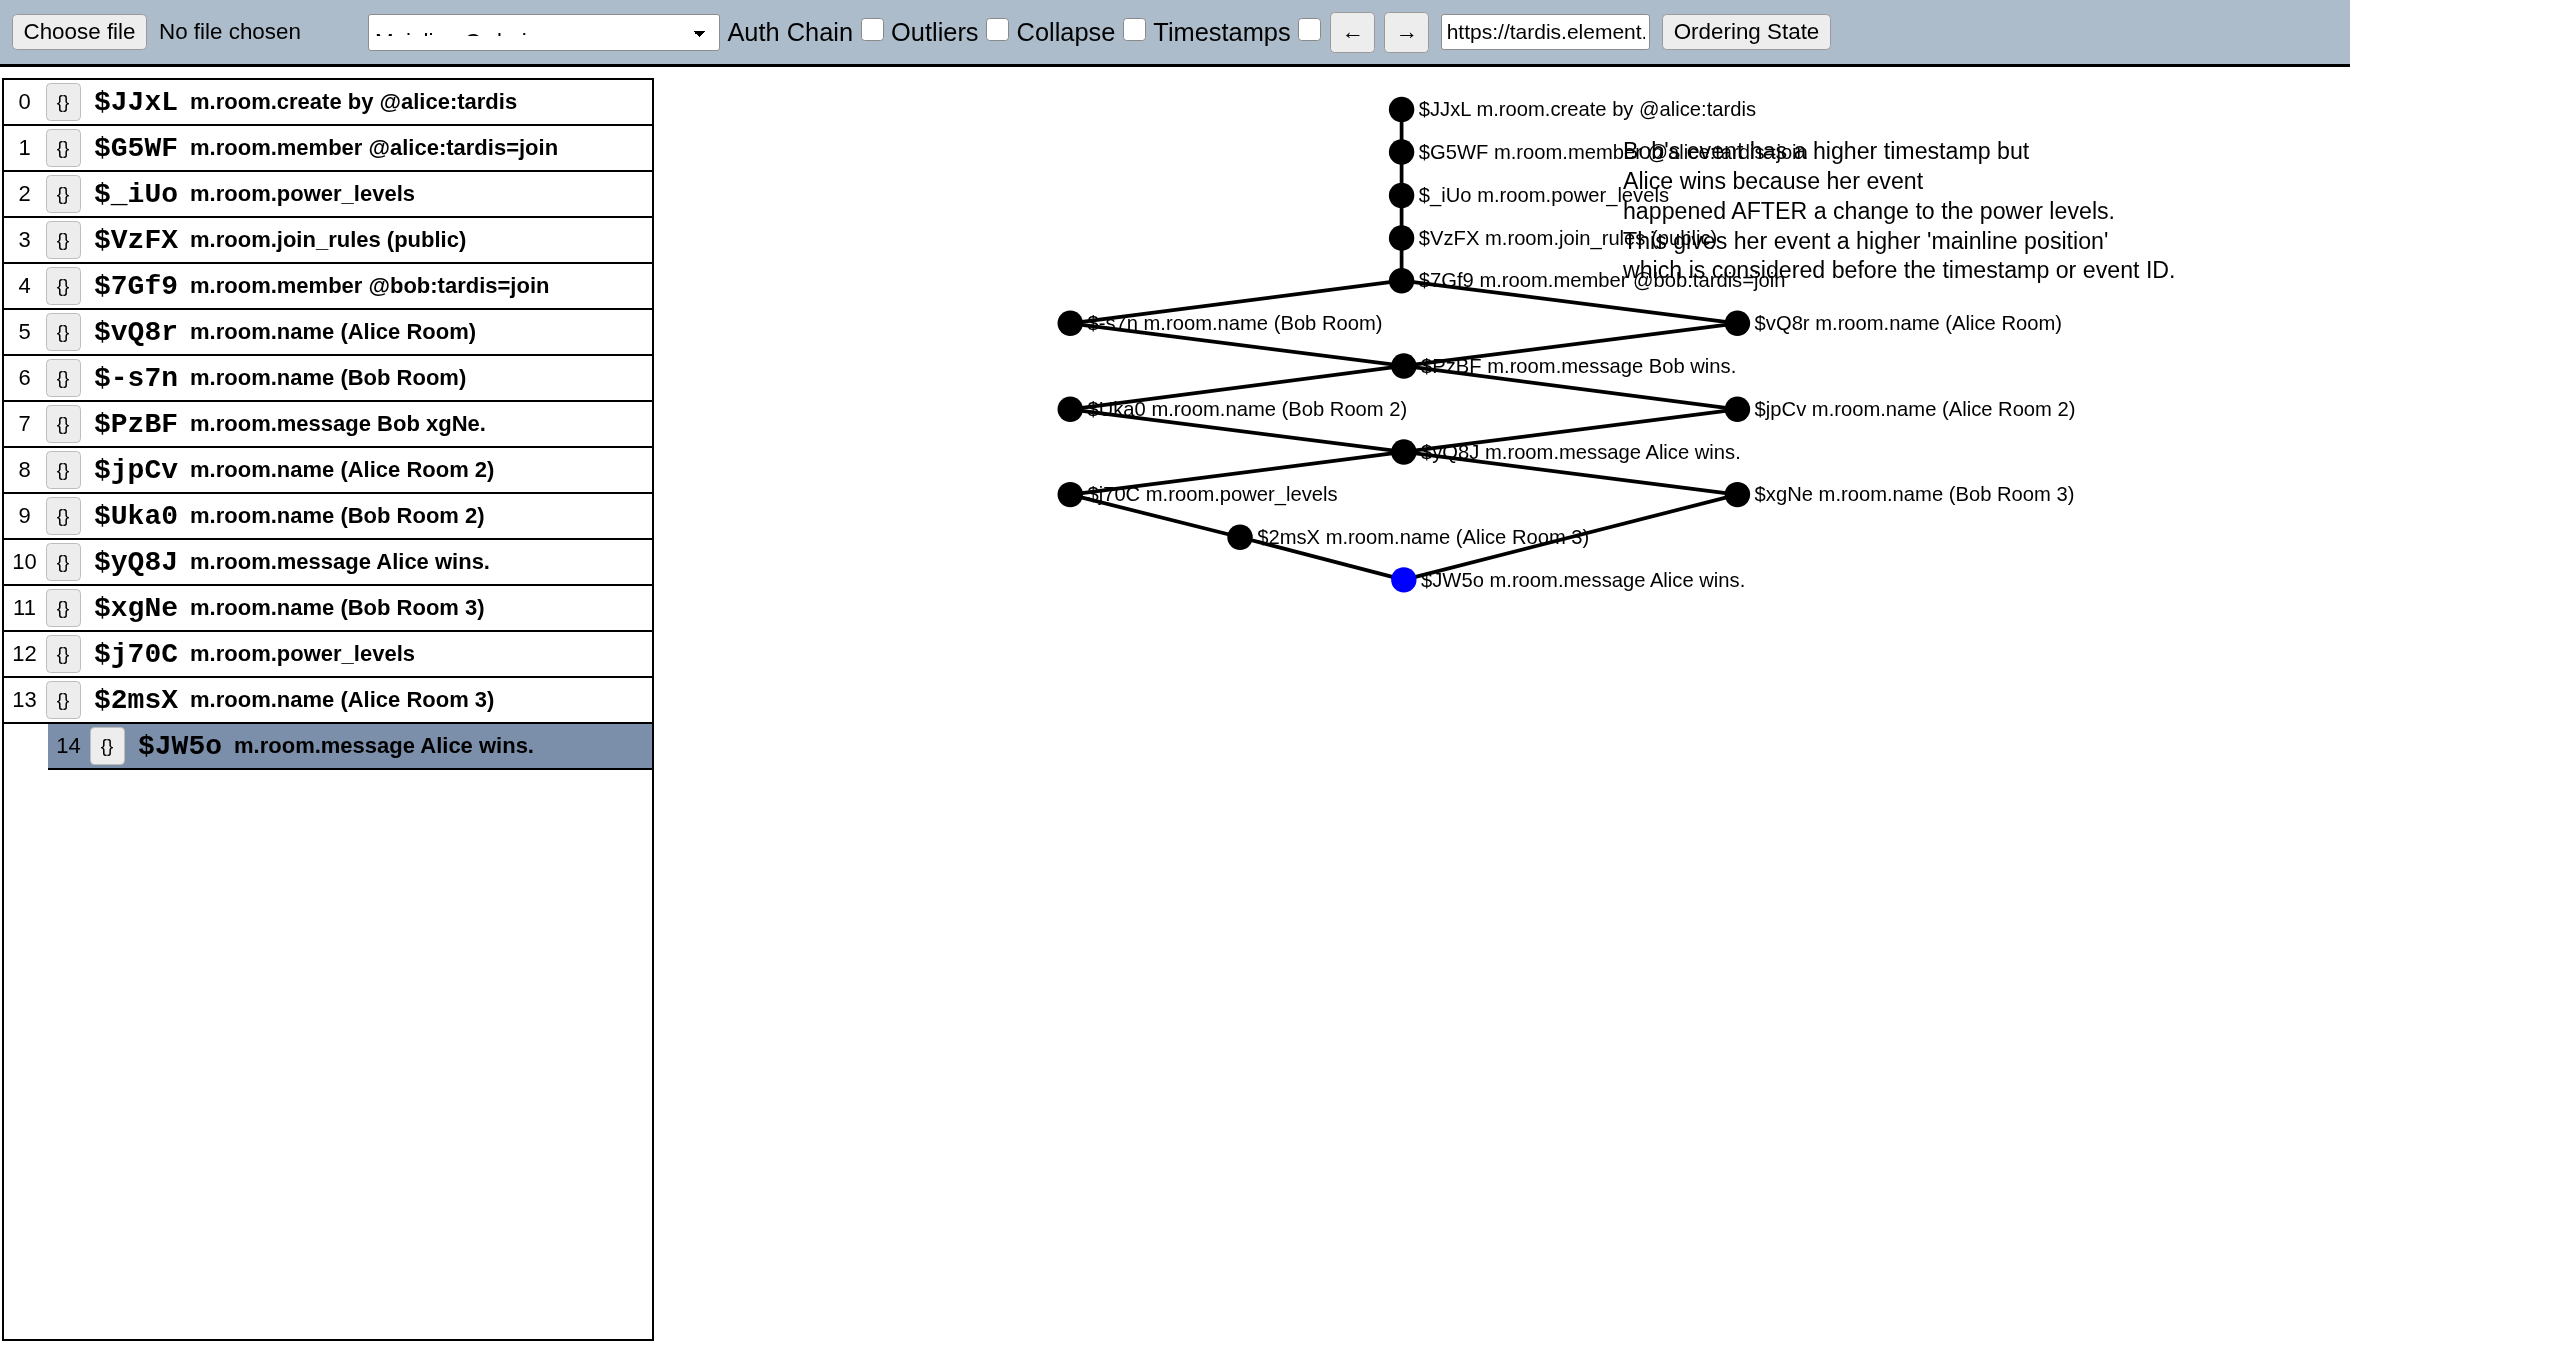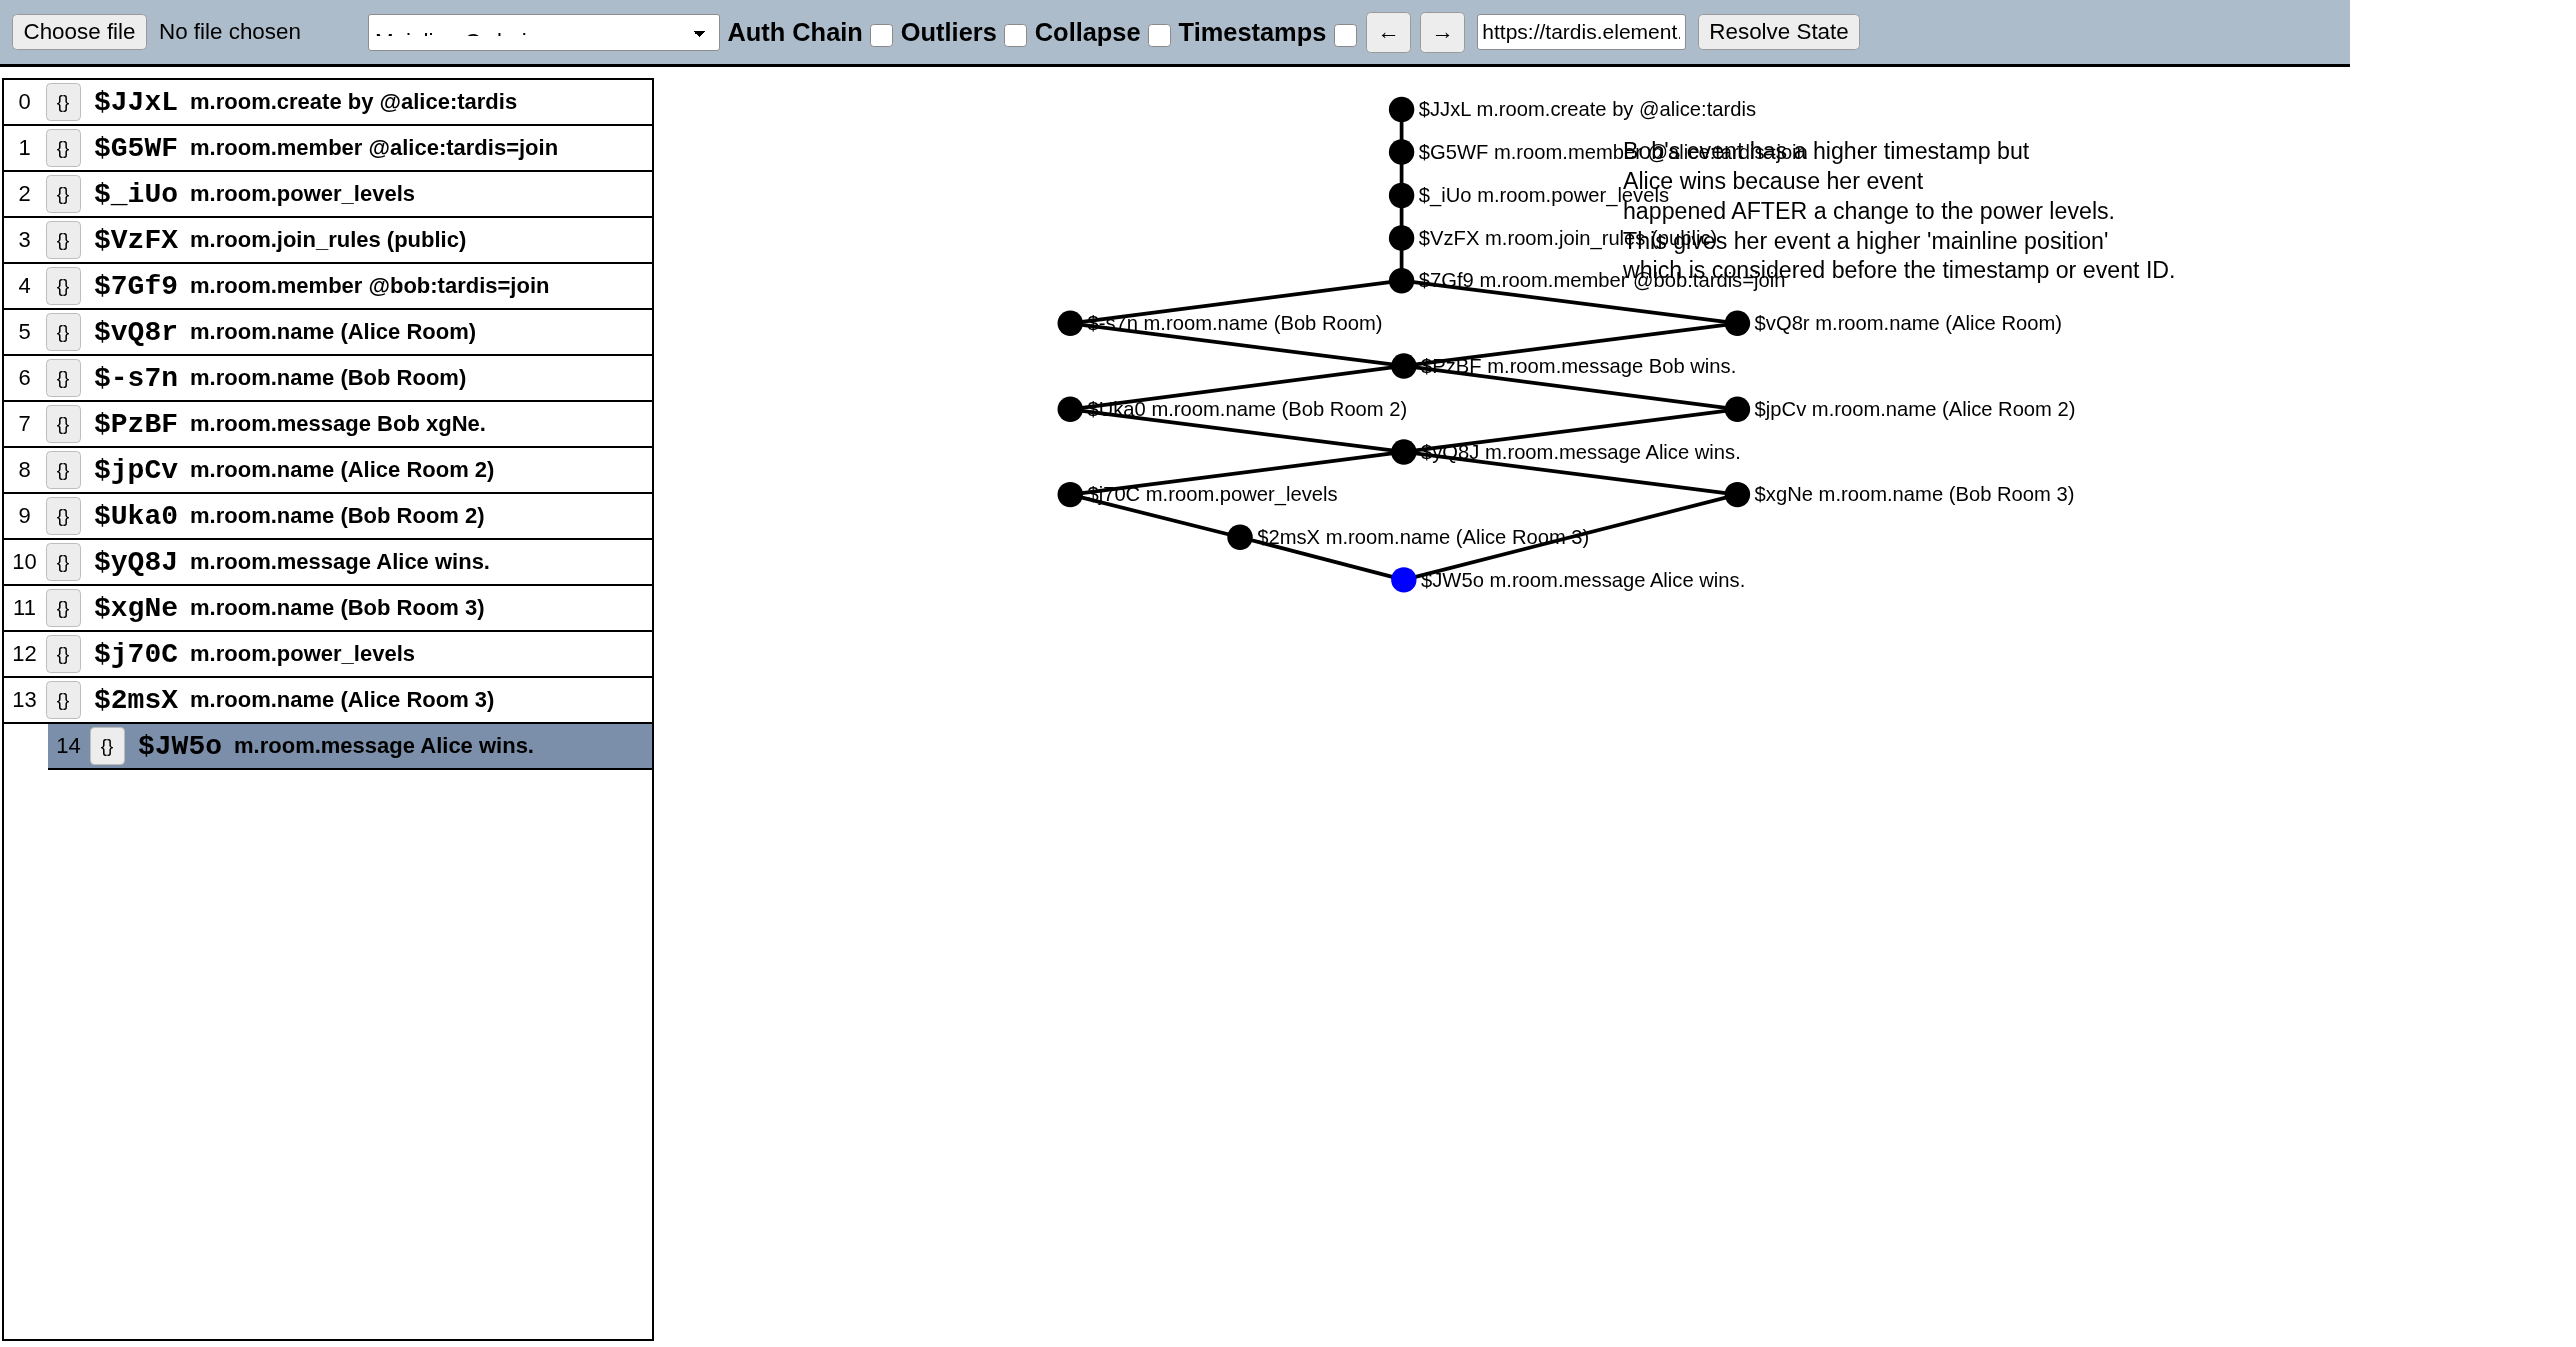--- a/index.html
+++ b/index.html
@@ -70,24 +70,23 @@
       linear-gradient(45deg, transparent 50%, #000 50%),
       linear-gradient(135deg, #000 50%, transparent 50%);
     background-position:
       calc(100% - 19.4px) 16.5px,
       calc(100% - 13.5px) 16.5px;
     background-size: 6.7px 6.7px, 6.7px 6.7px;
     background-repeat: no-repeat;
   }
   .cb-group {
     display: flex;
-    align-items: flex-end;
+    align-items: flex-start;
     margin-left: 7.5px;
     gap: 7.5px;
-    font-weight: bold;
   }
   .cb-label {
     font-size: 25.4px;
     color: #000;
     white-space: nowrap;
     font-family: "Liberation Sans", sans-serif;
   }
   .cb {
     width: 21px;
     height: 21px;
@@ -251,21 +250,21 @@
     <div class="cb-group">
       <span class="cb-label">Timestamps</span>
       <span class="cb"></span>
     </div>
 
     <div class="navbtn">←</div>
     <div class="navbtn">→</div>
 
     <input class="urlbox" type="text" value="https://tardis.element.dev" style="">
 
-    <div class="btn" id="resolve-state-button">Resolve State</div>
+    <div class="btn" id="resolve-state-button">Ordering State</div>
   </div>
 
   <div id="event-panel">
     <div id="event-rows">
         <div class="event-row">
           <div class="row-index">0</div>
           <div class="row-json">{}</div>
           <div class="row-body">
             <span class="row-eventid">$JJxL</span>
             <span class="row-desc">m.room.create by @alice:tardis</span>

